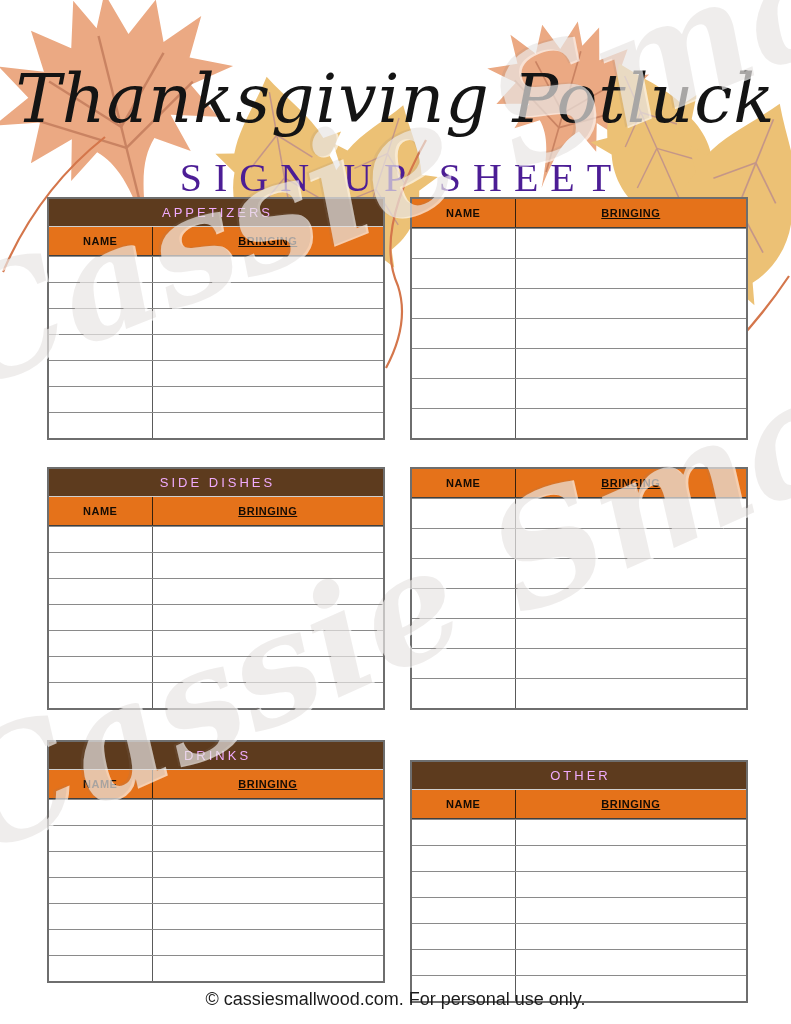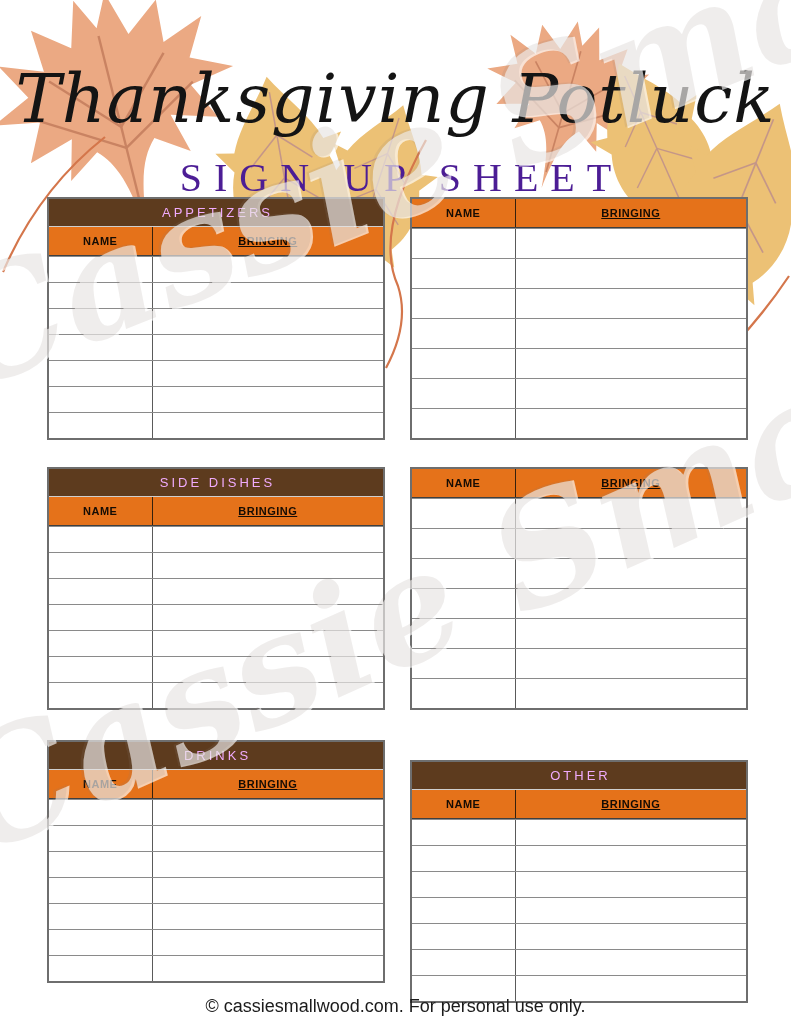--- a/index.html
+++ b/index.html
@@ -82,21 +82,20 @@
   }
   .t-row:first-of-type{border-top:none;}
   .t-row .c-name{border-right:1px solid #5a5a5a;}
   .cell{box-sizing:border-box;}
   
   .footer{
     position:absolute;top:989px;left:0;width:100%;z-index:3;
     text-align:center;
     font-size:18px;color:#1b1b1b;
     font-family:"Liberation Sans", sans-serif;
-    margin-top:7px;
   }
 </style>
 </head>
 <body>
 
 <div class="page">
 
   <svg class="leaf" style="left:-22px;top:-20px;width:280px;height:268px;transform:rotate(-14deg);" viewBox="0 0 100 100">
     <path d="M50 97 C48 76 45 68 39 62 L27 70 L31 55 L14 60 L21 46 L4 43 L19 36 L11 22 L27 28 L26 12 L39 22 L44 5 L50 17 L56 5 L61 22 L74 12 L73 28 L89 22 L81 36 L96 43 L79 46 L86 60 L69 55 L73 70 L61 62 C55 68 52 76 50 97 Z" fill="#EBA983"></path>
     <g stroke="#C67F5F" stroke-width="0.9" fill="none" opacity="0.9">

